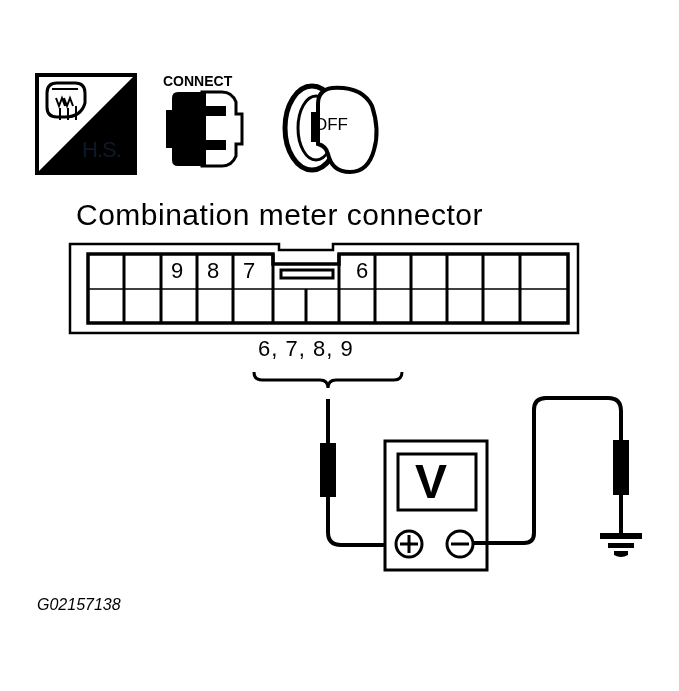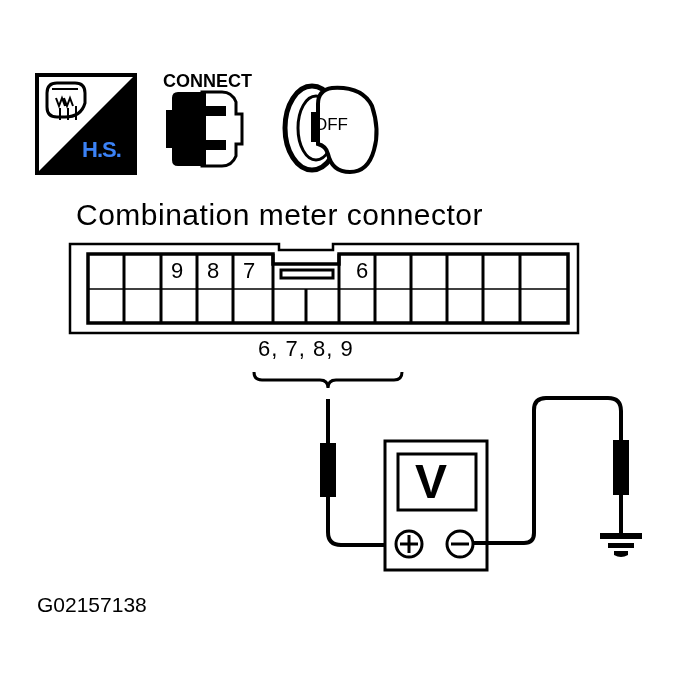--- a/index.html
+++ b/index.html
@@ -3,23 +3,23 @@
   <meta charset="utf-8">
   <style>
     html, body { margin: 0; padding: 0; background: #ffffff; }
     body { width: 679px; height: 691px; position: relative; overflow: hidden;
            font-family: "Liberation Sans", sans-serif; color: #000; }
     .abs { position: absolute; }
     #diagram { position: absolute; left: 0; top: 0; }
     .connector-title { left: 76px; top: 198px; font-size: 30px; letter-spacing: 0.5px;
                        font-family: Liberation Sans, sans-serif; line-height: 34px; white-space: nowrap; }
     .pin-list { left: 258px; top: 336px; font-size: 22px; line-height: 26px; letter-spacing: 1px; white-space: nowrap; }
-    .fig-id { left: 37px; top: 593px; font-size: 21px; line-height: 24px; white-space: nowrap; }
-    .connect-label { left: 163px; top: 73px; font-size: 18px; font-weight: bold; line-height: 16px; white-space: nowrap; }
-    .hs-label { left: 82px; top: 138px; font-size: 22px; font-weight: bold; color: #3b82f6; line-height: 24px; letter-spacing: -1px; white-space: nowrap; }
+    .fig-id { left: 37px; top: 593px; font-size: 16px; line-height: 24px; white-space: nowrap; font-style: italic; }
+    .connect-label { left: 163px; top: 73px; font-size: 14px; font-weight: bold; line-height: 16px; white-space: nowrap; }
+    .hs-label { left: 82px; top: 138px; font-size: 22px; font-weight: normal; color: #0f172a; line-height: 24px; letter-spacing: -1px; white-space: nowrap; }
     .off-label { left: 314px; top: 115px; font-size: 17px; line-height: 20px; white-space: nowrap; }
     .meter-v { left: 415px; top: 456px; font-size: 48px; font-weight: bold; line-height: 52px; }
     .pin-num { position: absolute; font-size: 22px; line-height: 24px; text-align: center; width: 32px; }
   </style>
 </head>
 <body>
 
 <svg id="diagram" width="679" height="691" viewBox="0 0 679 691">
 
   <g>

